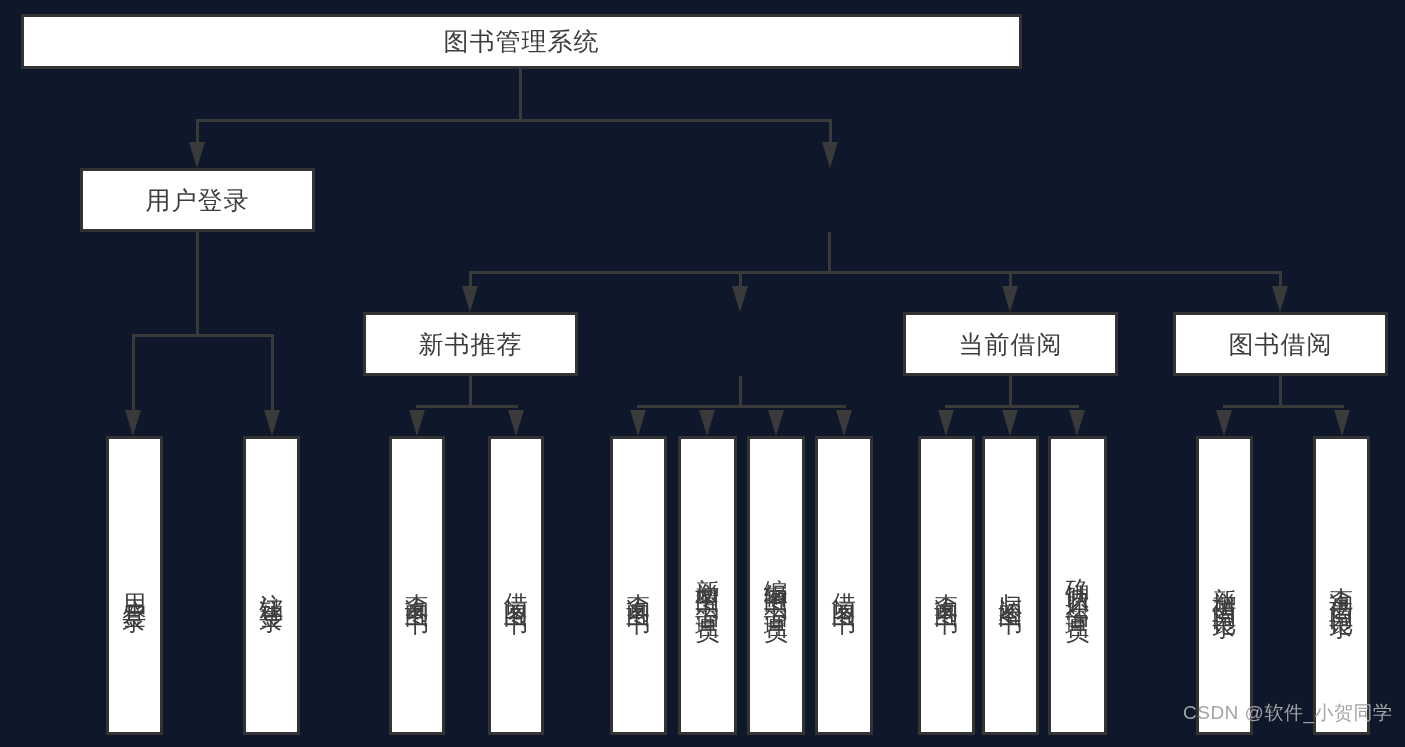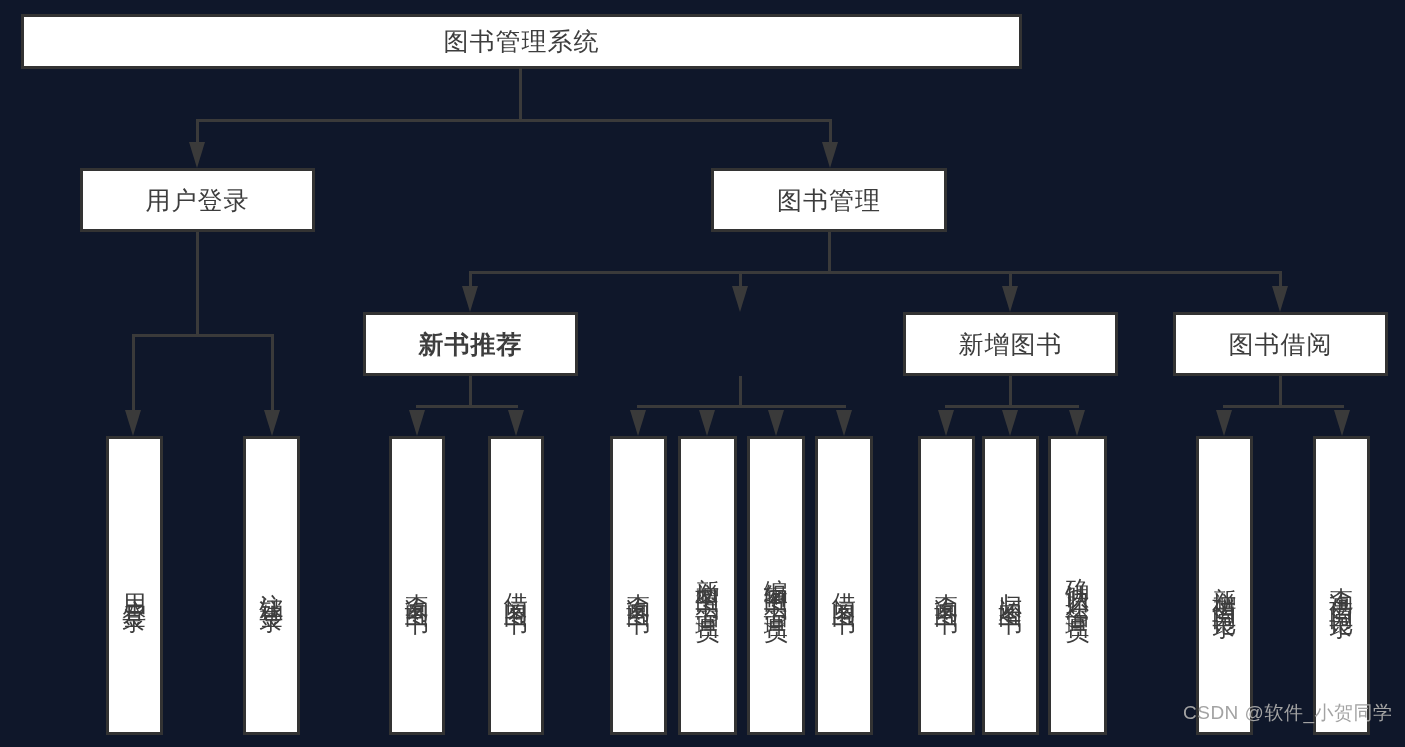--- a/index.html
+++ b/index.html
@@ -43,47 +43,44 @@
   <div class="vline" style="left:519px; top:68px; height:52px;"></div>
   <div class="hline" style="left:196px; top:119px; width:636px;"></div>
   <div class="vline" style="left:196px; top:119px; height:25px;"></div>
   <div class="arrow" style="left:189px; top:142px;"></div>
   <div class="vline" style="left:829px; top:119px; height:25px;"></div>
   <div class="arrow" style="left:822px; top:142px;"></div>
 
   <div class="box hnode" style="left:80px; top:168px; width:235px; height:64px;">
     <span>用户登录</span>
   </div>
-  <div class="box hnode" style="left:711px; top:168px; width:236px; height:64px;">
-    <span>图书管理</span>
-  </div>
 
   <div class="vline" style="left:196px; top:232px; height:104px;"></div>
   <div class="hline" style="left:132px; top:334px; width:142px;"></div>
   <div class="vline" style="left:132px; top:334px; height:78px;"></div>
   <div class="arrow" style="left:125px; top:410px;"></div>
   <div class="vline" style="left:271px; top:334px; height:78px;"></div>
   <div class="arrow" style="left:264px; top:410px;"></div>
 
   <div class="vline" style="left:828px; top:232px; height:42px;"></div>
   <div class="hline" style="left:469px; top:271px; width:813px;"></div>
   <div class="vline" style="left:469px; top:271px; height:17px;"></div>
   <div class="arrow" style="left:462px; top:286px;"></div>
   <div class="vline" style="left:739px; top:271px; height:17px;"></div>
   <div class="arrow" style="left:732px; top:286px;"></div>
   <div class="vline" style="left:1009px; top:271px; height:17px;"></div>
   <div class="arrow" style="left:1002px; top:286px;"></div>
   <div class="vline" style="left:1279px; top:271px; height:17px;"></div>
   <div class="arrow" style="left:1272px; top:286px;"></div>
 
-  <div class="box hnode" style="left:363px; top:312px; width:215px; height:64px;font-weight:bold;">
+  <div class="box hnode" style="left:363px; top:312px; width:215px; height:64px;">
     <span>新书推荐</span>
   </div>
   <div class="box hnode" style="left:903px; top:312px; width:215px; height:64px;">
-    <span>新增图书</span>
+    <span>当前借阅</span>
   </div>
   <div class="box hnode" style="left:1173px; top:312px; width:215px; height:64px;">
     <span>图书借阅</span>
   </div>
 
   <div class="vline" style="left:469px; top:376px; height:32px;"></div>
   <div class="hline" style="left:416px; top:405px; width:102px;"></div>
   <div class="arrow" style="left:409px; top:410px;"></div>
   <div class="arrow" style="left:508px; top:410px;"></div>
 

